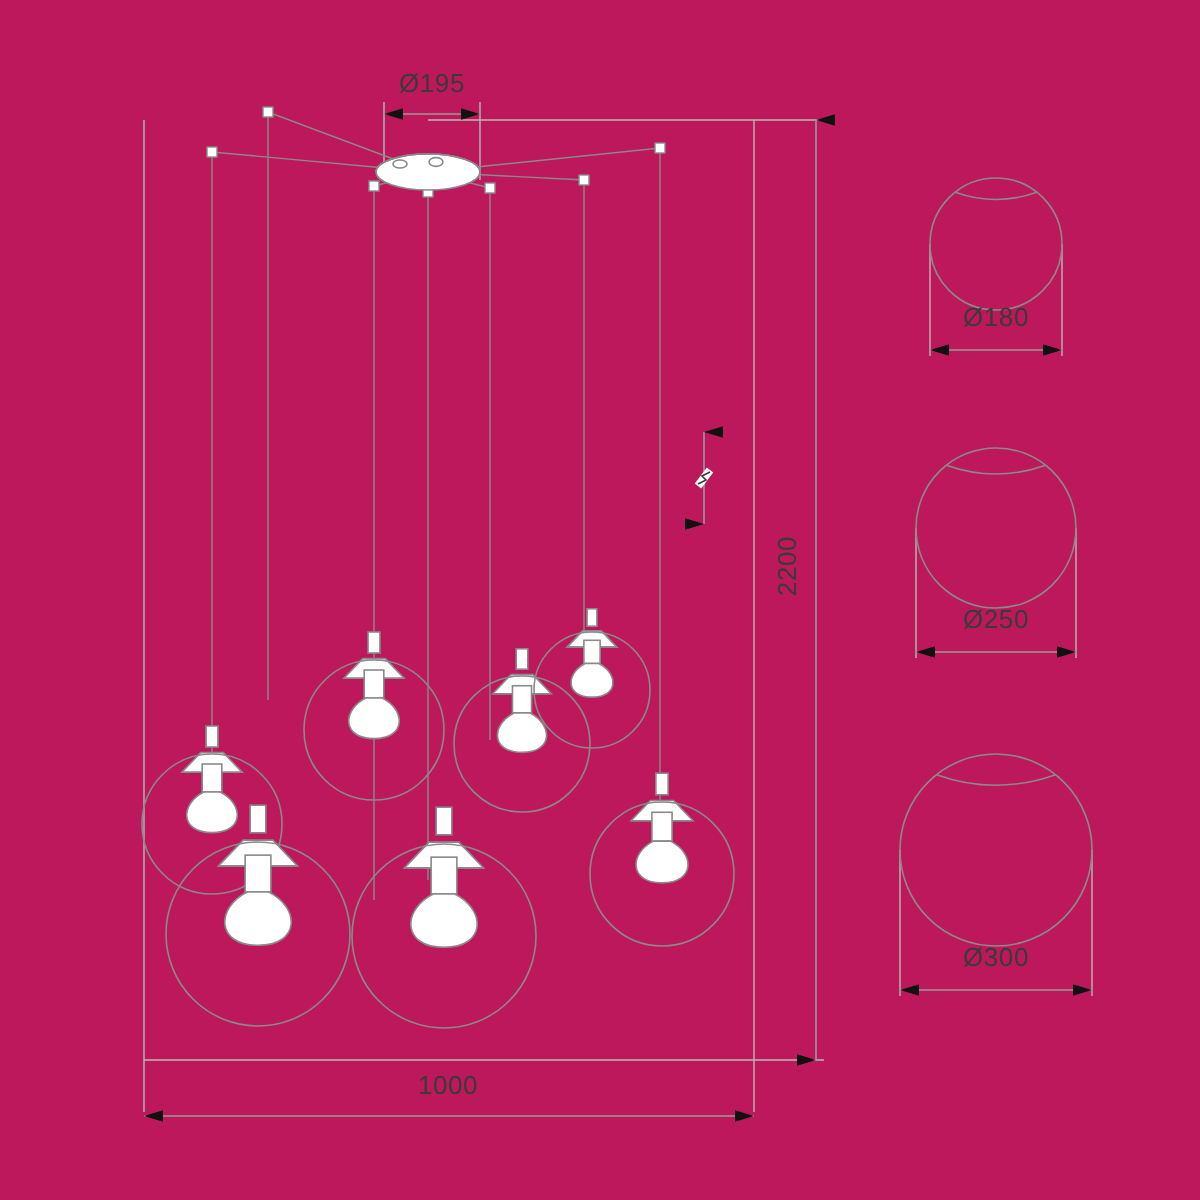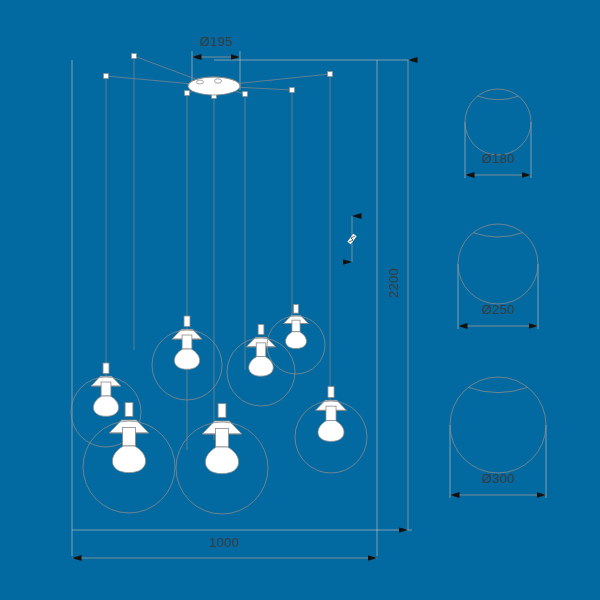--- a/index.html
+++ b/index.html
@@ -1,18 +1,18 @@
 <!DOCTYPE html>
 <html><head>
 <meta charset="utf-8">
 <style>
   html,body{margin:0;padding:0;background:#ffffff;}
   body{width:600px;height:600px;overflow:hidden;
        font-family:"Liberation Sans","DejaVu Sans",sans-serif;}
-  #sheet{position:relative;width:600px;height:600px;background:#0369a1;}
+  #sheet{position:relative;width:600px;height:600px;background:#be185d;}
   svg{display:block;}
   .dimtext{font-family:"Liberation Sans","DejaVu Sans",sans-serif;
            font-size:13px;fill:#3a3a3a;letter-spacing:0.3px;}
   .dimtext.vert{font-size:13px;}
 </style>
 </head>
 <body>
 
 <div id="sheet">
   <svg id="canvas" width="600" height="600" viewBox="0 0 600 600">

